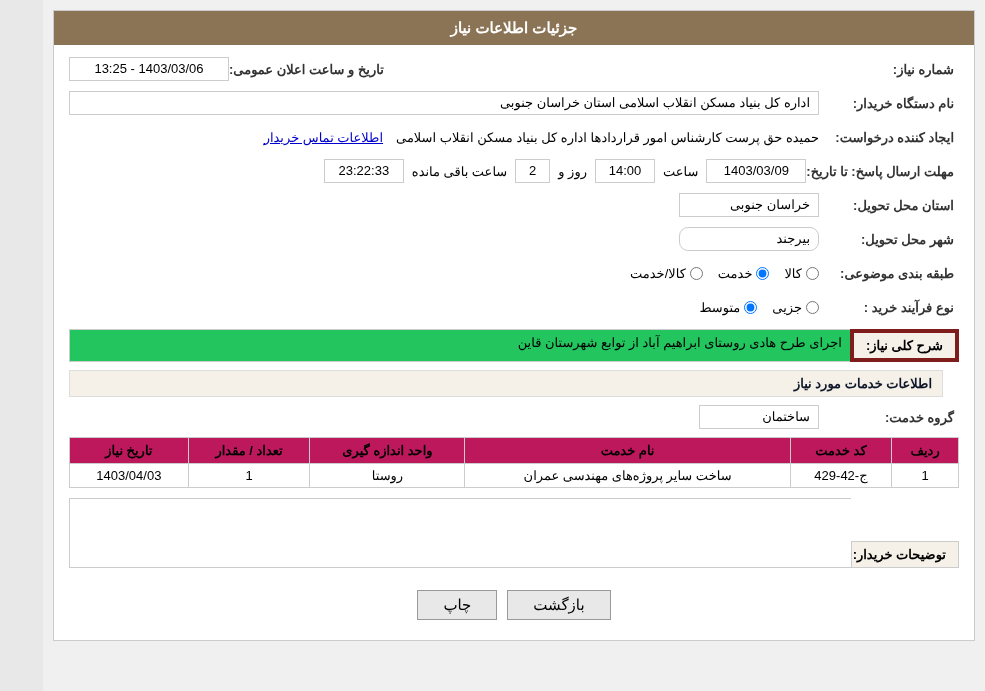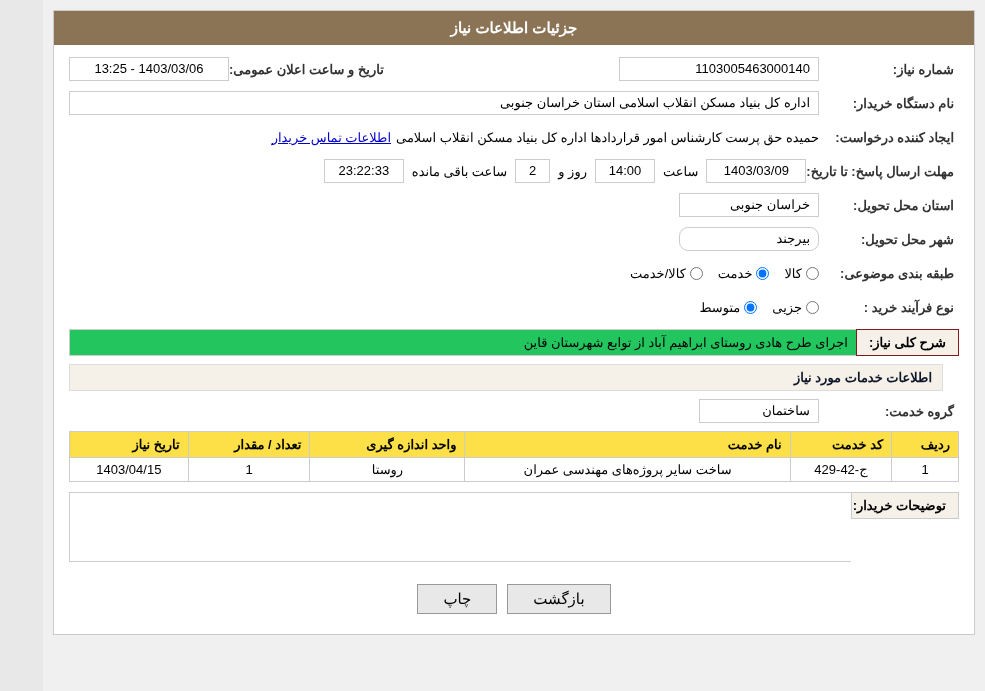--- a/index.html
+++ b/index.html
@@ -95,24 +95,24 @@
       min-height: 70px;
       padding: 5px;
       resize: none;
     }
     .services-table {
       width: 100%;
       border-collapse: collapse;
       margin-bottom: 10px;
     }
     .services-table th {
-      background: #fde047;
+      background: #be185d;
       border: 1px solid #ccc;
       padding: 5px 8px;
-      text-align: right;
+      text-align: center;
       font-weight: bold;
     }
     .services-table td {
       border: 1px solid #ccc;
       padding: 4px 8px;
       text-align: center;
     }
     .btn-row {
       display: flex;
       justify-content: center;
@@ -135,35 +135,34 @@
   <div class="main-container">
 
     <div class="header-bar">
       <span>جزئیات اطلاعات نیاز</span>
     </div>
 
     <div class="content-area">
 
       <div class="info-row">
         <span class="label-cell">شماره نیاز:</span>
-        <span class="value-box" style="min-width:200px;">1103005463000140</span>
         <span style="flex:1;"></span>
         <span class="label-cell">تاریخ و ساعت اعلان عمومی:</span>
         <span class="value-box" style="min-width:160px;text-align:center;">1403/03/06 - 13:25</span>
       </div>
 
       <div class="info-row">
         <span class="label-cell">نام دستگاه خریدار:</span>
         <span class="value-box value-box-wide">اداره کل بنیاد مسکن انقلاب اسلامی استان خراسان جنوبی</span>
       </div>
 
       <div class="info-row">
         <span class="label-cell">ایجاد کننده درخواست:</span>
         <span style="margin-left:5px;">حمیده حق پرست کارشناس امور قراردادها اداره کل بنیاد مسکن انقلاب اسلامی</span>
-        <span class="link-blue" style="">اطلاعات تماس خریدار</span>
+        <span class="link-blue" style="margin-right:8px;">اطلاعات تماس خریدار</span>
       </div>
 
       <div class="info-row">
         <span class="label-cell">مهلت ارسال پاسخ: تا تاریخ:</span>
         <span class="small-box" style="min-width:100px;">1403/03/09</span>
         <span style="margin: 0 8px;">ساعت</span>
         <span class="small-box" style="min-width:60px;">14:00</span>
         <span style="margin: 0 8px;">روز و</span>
         <span class="small-box" style="min-width:35px;">2</span>
         <span style="margin: 0 8px;">ساعت باقی مانده</span>
@@ -206,21 +205,21 @@
             <span>جزیی</span>
           </div>
           <div class="radio-item">
             <input type="radio" name="farayand" value="motevasset" checked="" style="">
             <span>متوسط</span>
           </div>
         </div>
       </div>
 
       <div style="display:flex; align-items:stretch; margin: 8px 0 6px 0;">
-        <div style="background:#f5f0e8; border:1px solid #7f1d1d; padding:5px 12px; font-weight:bold; white-space:nowrap; display:flex; align-items:center;">شرح کلی نیاز:</div>
+        <div style="background:#f5f0e8; border:4px solid #7f1d1d; padding:5px 12px; font-weight:bold; white-space:nowrap; display:flex; align-items:center;">شرح کلی نیاز:</div>
         <div style="flex:1; border:1px solid #ccc; border-right:none; background:#22c55e; padding:5px 8px; text-align:right;">اجرای طرح هادی روستای ابراهیم آباد از توابع شهرستان قاین</div>
       </div>
 
       <div class="section-header">اطلاعات خدمات مورد نیاز</div>
 
       <div class="info-row">
         <span class="label-cell">گروه خدمت:</span>
         <span class="value-box" style="min-width:120px;margin-left:28px;">ساختمان</span>
       </div>
 
@@ -235,26 +234,26 @@
             <th>تاریخ نیاز</th>
           </tr>
         </thead>
         <tbody id="services-tbody">
         <tr>
               <td>1</td>
               <td>ج-42-429</td>
               <td>ساخت سایر پروژه‌های مهندسی عمران</td>
               <td>روستا</td>
               <td>1</td>
-              <td>1403/04/15</td>
+              <td>1403/04/03</td>
             </tr>
           </tbody>
       </table>
 
-      <div style="display:flex; align-items:flex-start; margin-bottom:10px;">
+      <div style="display:flex; align-items:flex-end; margin-bottom:10px;">
         <div style="background:#f5f0e8; border:1px solid #ccc; padding:5px 12px; font-weight:bold; white-space:nowrap; min-width:100px; text-align:right;">توضیحات خریدار:</div>
         <textarea class="textarea-box" style="border-right: none;"></textarea>
       </div>
 
       <div class="btn-row">
         <button class="btn">بازگشت</button>
         <button class="btn">چاپ</button>
       </div>
 
     </div>

